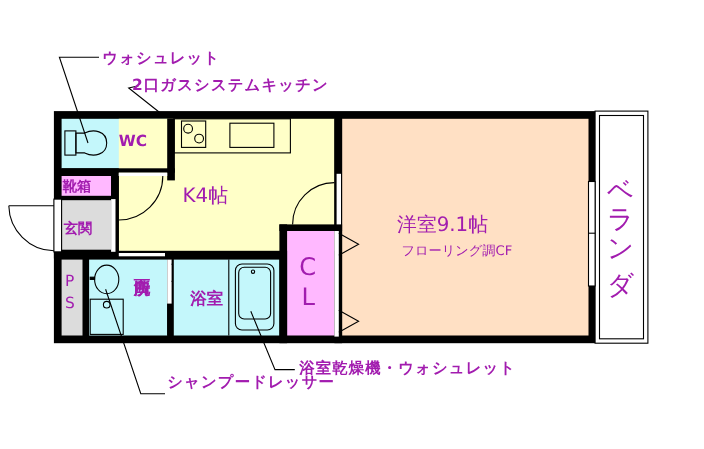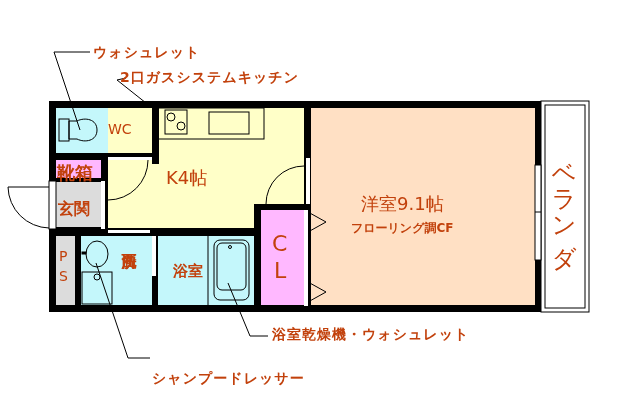--- a/index.html
+++ b/index.html
@@ -1,22 +1,22 @@
 <!DOCTYPE html>
 <html><head>
 <meta charset="utf-8">
 <style>
   html, body { margin:0; padding:0; background:#ffffff; }
   body { width:640px; height:408px; position:relative; overflow:hidden;
          font-family: "DejaVu Sans", "Liberation Sans", sans-serif; color:#000; }
   svg.plan { position:absolute; left:0; top:0; }
-  .label { position:absolute; white-space:nowrap; color:#c2410c; }
+  .label { position:absolute; white-space:nowrap; color:#a21caf; }
   .callout { font-size:14px; font-weight:bold; letter-spacing:1px; }
   .room-big { font-size:18px; }
-  .room-mid { font-size:15px; font-weight:normal; }
+  .room-mid { font-size:15px; font-weight:bold; }
   .vert { writing-mode: vertical-rl; text-orientation: upright; }
 </style>
 </head>
 <body>
 
 <svg class="plan" width="640" height="408" viewBox="0 0 640 408" xmlns="http://www.w3.org/2000/svg">
 
   <rect x="49" y="101" width="492" height="211" fill="#000"></rect>
 
   <rect x="56" y="108" width="96" height="45" fill="#c4f7fb"></rect>
@@ -99,28 +99,28 @@
     <path d="M90 52 H54 L80 130"></path>
     <path d="M126 78 L117 80 L146 103"></path>
     <path d="M96 263 L128 358 H150"></path>
     <path d="M228 283 L250 336 H268"></path>
   </g>
 </svg>
 
 <div class="label callout" style="left:93px; top:44px;">ウォシュレット</div>
 <div class="label callout" style="left:120px; top:69px;">2口ガスシステムキッチン</div>
 <div class="label callout" style="left:272px; top:326px;">浴室乾燥機・ウォシュレット</div>
-<div class="label callout" style="left:152px; top:370px;">シャンプードレッサー</div>
+<div class="label callout" style="left:152px; top:339px;">シャンプードレッサー</div>
 
 <div class="label room-mid" style="left:108px; top:121px; font-size:14px;">WC</div>
-<div class="label" style="left:57px; top:161px; font-size:18px; font-weight:bold;">靴箱</div>
-<div class="label" style="left:58px; top:199px; font-size:16px; font-weight:bold;">玄関</div>
+<div class="label" style="left:57px; top:161px; font-size:13px; font-weight:bold;">靴箱</div>
+<div class="label" style="left:58px; top:199px; font-size:13px; font-weight:bold;">玄関</div>
 <div class="label room-big" style="left:166px; top:166px;">K4帖</div>
 <div class="label room-big" style="left:361px; top:192px;">洋室9.1帖</div>
-<div class="label" style="left:351px; top:220px; font-size:12px; font-weight:bold;">フローリング調CF</div>
+<div class="label" style="left:365px; top:220px; font-size:12px; font-weight:normal;">フローリング調CF</div>
 
 <div class="label" style="left:272px; top:231px; font-size:22px;">C</div>
 <div class="label" style="left:274px; top:258px; font-size:22px;">L</div>
 
 <div class="label" style="left:59px; top:248px; font-size:14px;">P</div>
 <div class="label" style="left:59px; top:268px; font-size:14px;">S</div>
 
 <div class="label vert" style="left:121px; top:242px; font-size:15px; font-weight:bold; line-height:16px;">洗面所</div>
 <div class="label" style="left:173px; top:262px; font-size:15px; font-weight:bold;">浴室</div>
 <div class="label vert" style="left:550px; top:146px; font-size:24px; line-height:28px;">ベランダ</div>

